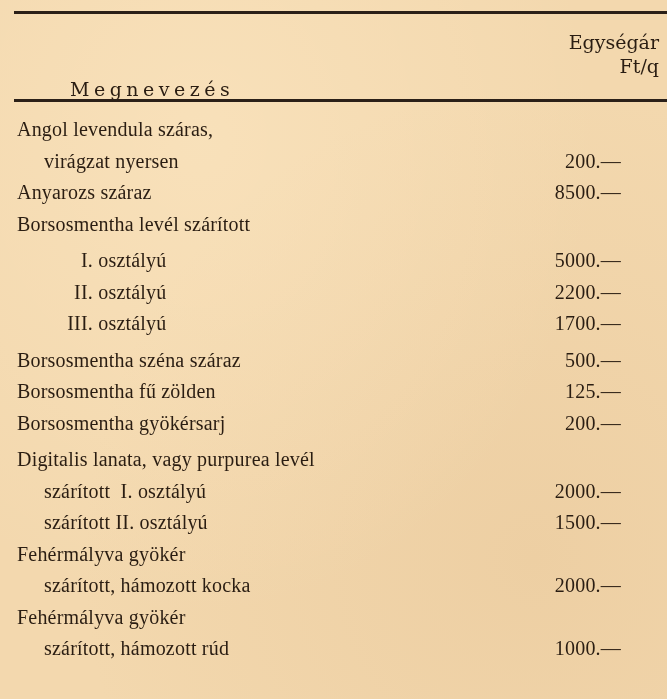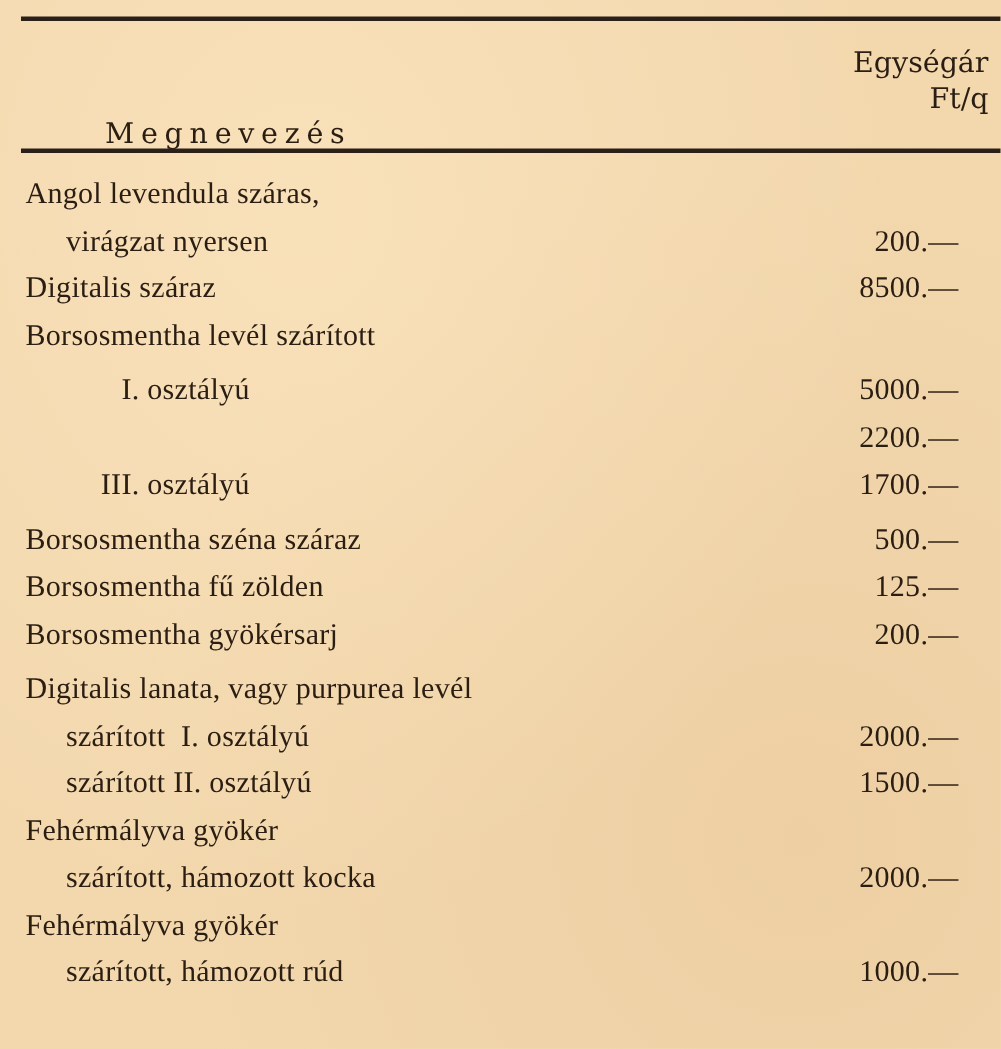--- a/index.html
+++ b/index.html
@@ -27,21 +27,21 @@
   .row {
     position: relative; height: 31.5px; font-size: 20px; line-height: 31.5px;
     font-family: "Liberation Serif", "DejaVu Serif", serif;
     letter-spacing: 0.2px;
   }
   .row.gap { margin-top: 5px; }
   .row .name { position: absolute; left: 17px; white-space: nowrap; }
   .row.ind1 .name { left: 44px; }
   .row.roman .name { left: 0; width: 200px; }
   .row .roman-num { display: inline-block; width: 93px; text-align: right; }
-  .row .price { position: absolute; right: 28px; text-align: left; white-space: nowrap; }
+  .row .price { position: absolute; right: 46px; text-align: left; white-space: nowrap; }
 </style>
 </head>
 <body>
 
 <div class="rule top"></div>
 <div class="hdr-name">Megnevezés</div>
 <div class="hdr-price">
   <div>Egységár</div>
   <div>Ft/q</div>
 </div>
@@ -50,32 +50,33 @@
 <div class="body">
   <div class="row">
     <span class="name">Angol levendula száras,</span>
     <span class="price"></span>
   </div>
   <div class="row ind1">
     <span class="name">virágzat nyersen</span>
     <span class="price">200.—</span>
   </div>
   <div class="row">
-    <span class="name">Digitalis száraz</span>
+    <span class="name">Anyarozs száraz</span>
     <span class="price">8500.—</span>
   </div>
   <div class="row">
     <span class="name">Borsosmentha levél szárított</span>
     <span class="price"></span>
   </div>
   <div class="row roman gap">
     <span class="name"><span class="roman-num">I.</span> <span>osztályú</span></span>
     <span class="price">5000.—</span>
   </div>
   <div class="row roman">
+    <span class="name"><span class="roman-num">II.</span> <span>osztályú</span></span>
     <span class="price">2200.—</span>
   </div>
   <div class="row roman">
     <span class="name"><span class="roman-num">III.</span> <span>osztályú</span></span>
     <span class="price">1700.—</span>
   </div>
   <div class="row gap">
     <span class="name">Borsosmentha széna száraz</span>
     <span class="price">500.—</span>
   </div>

